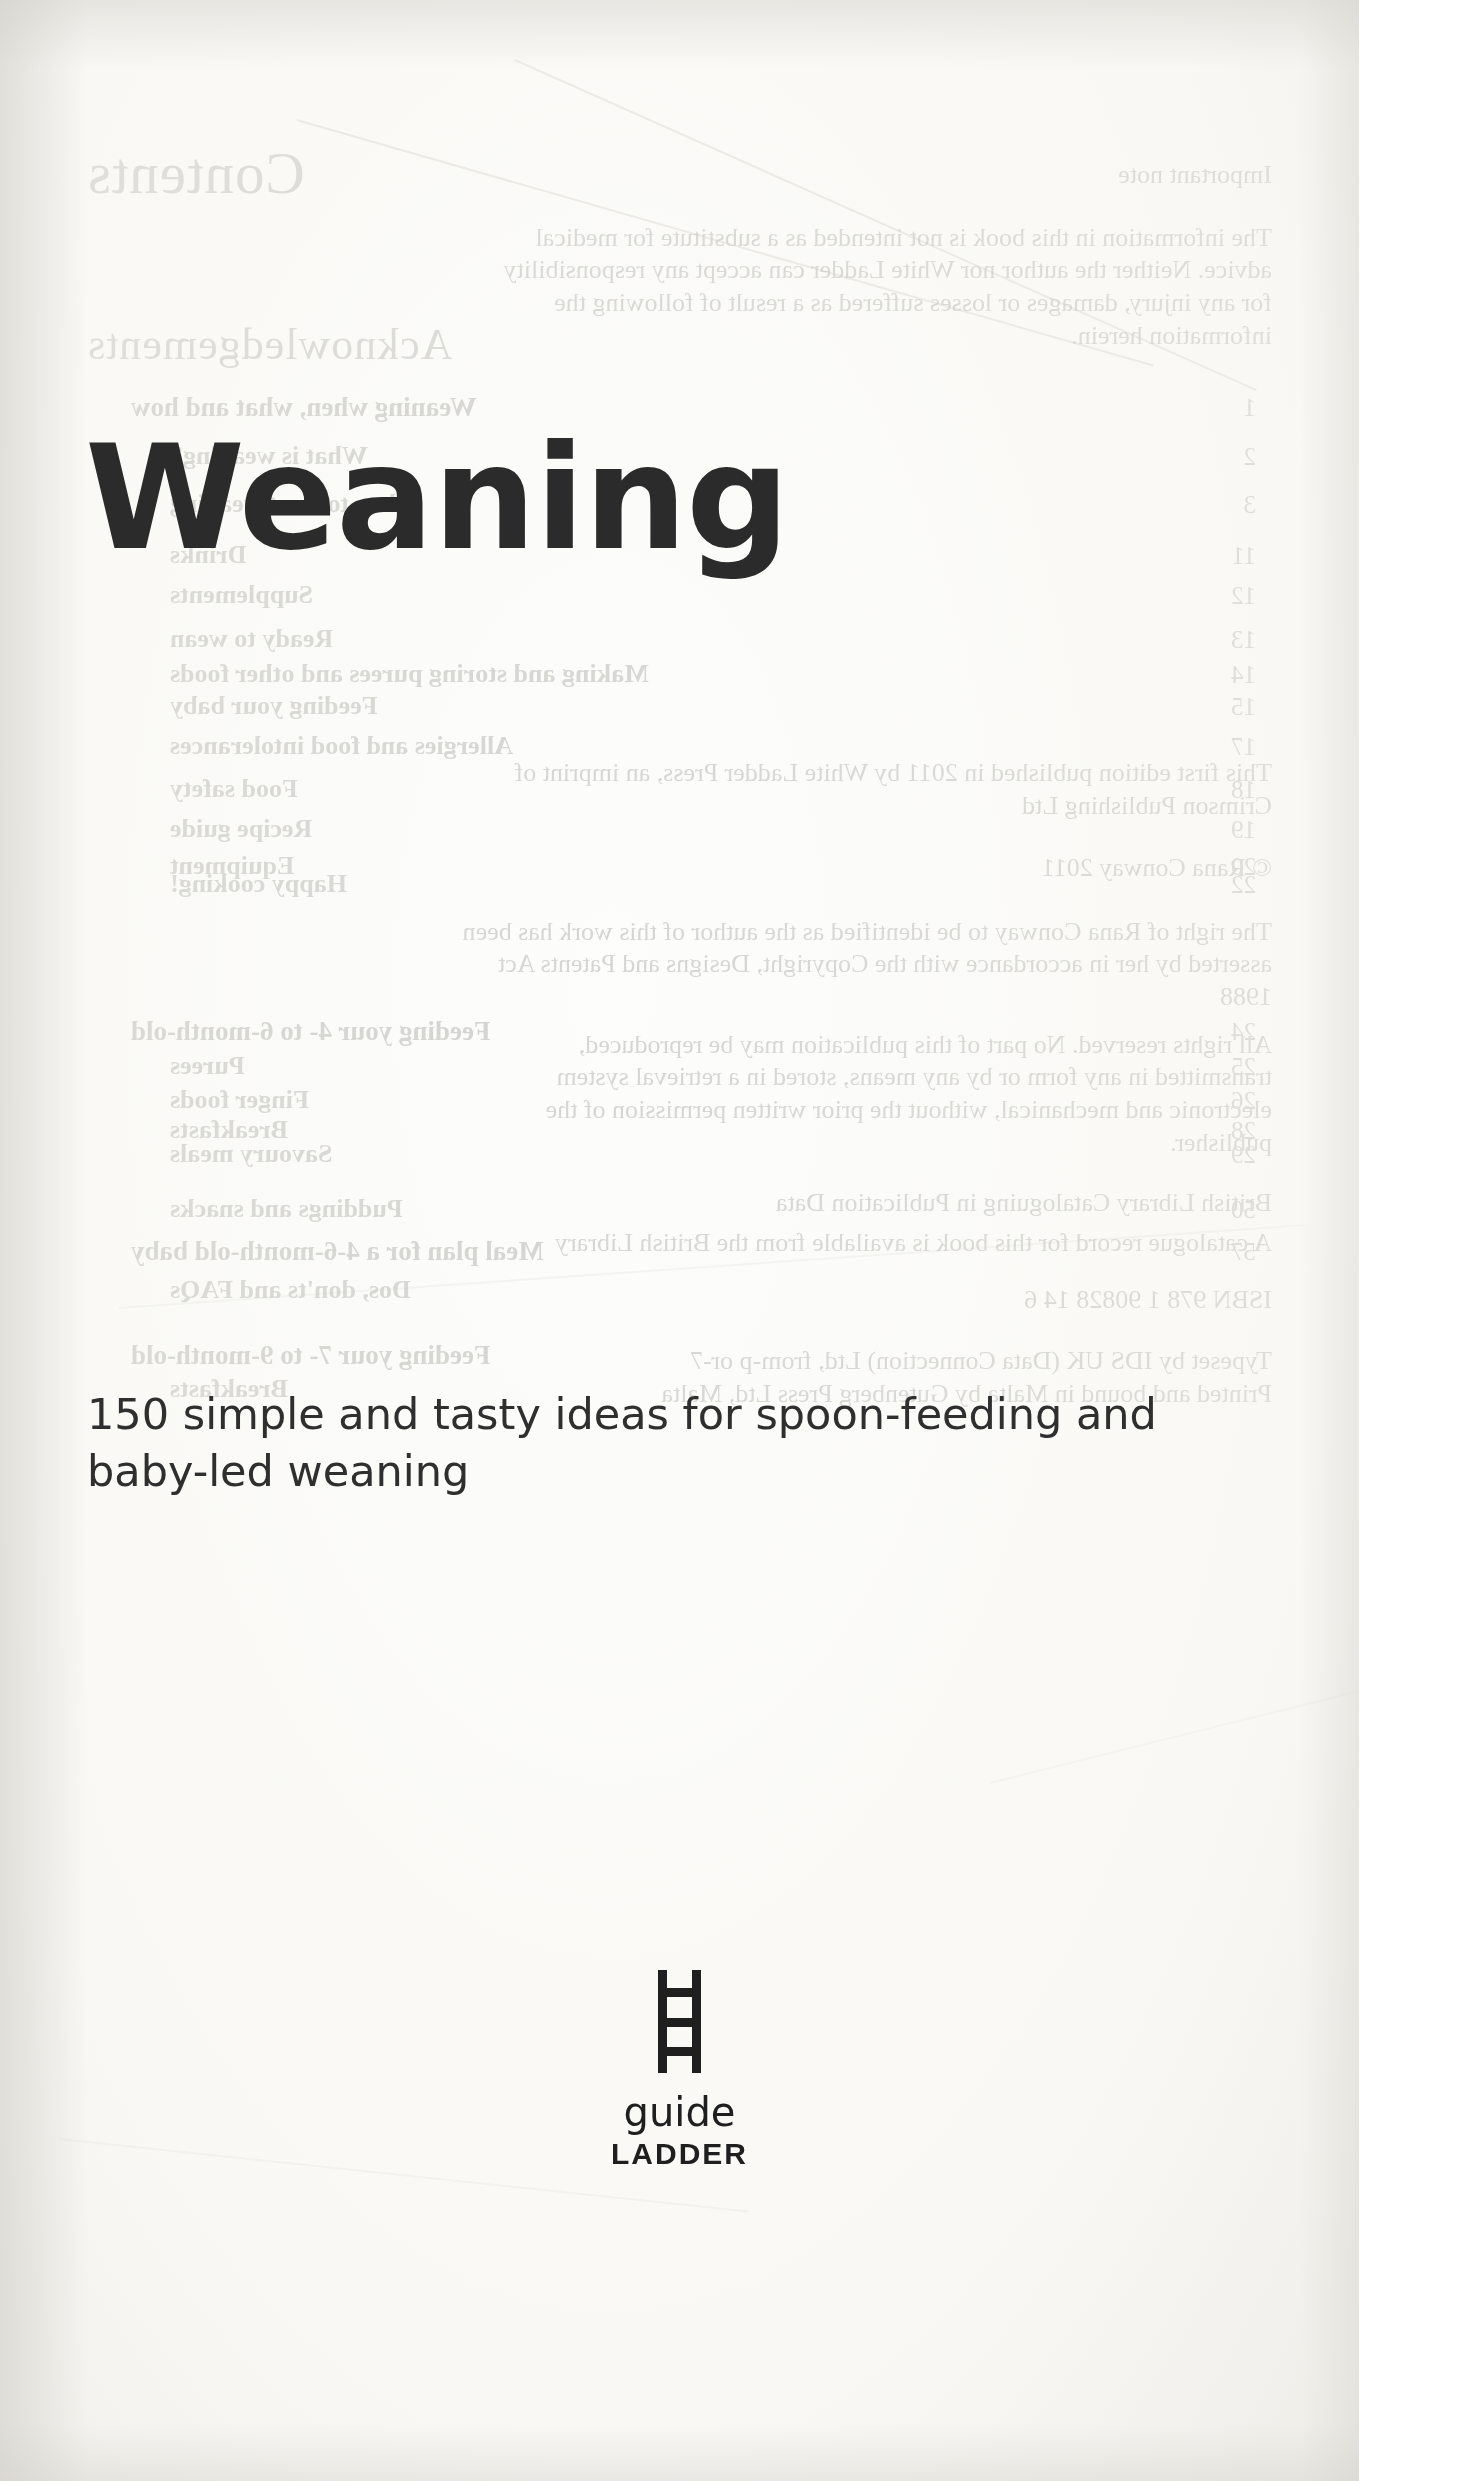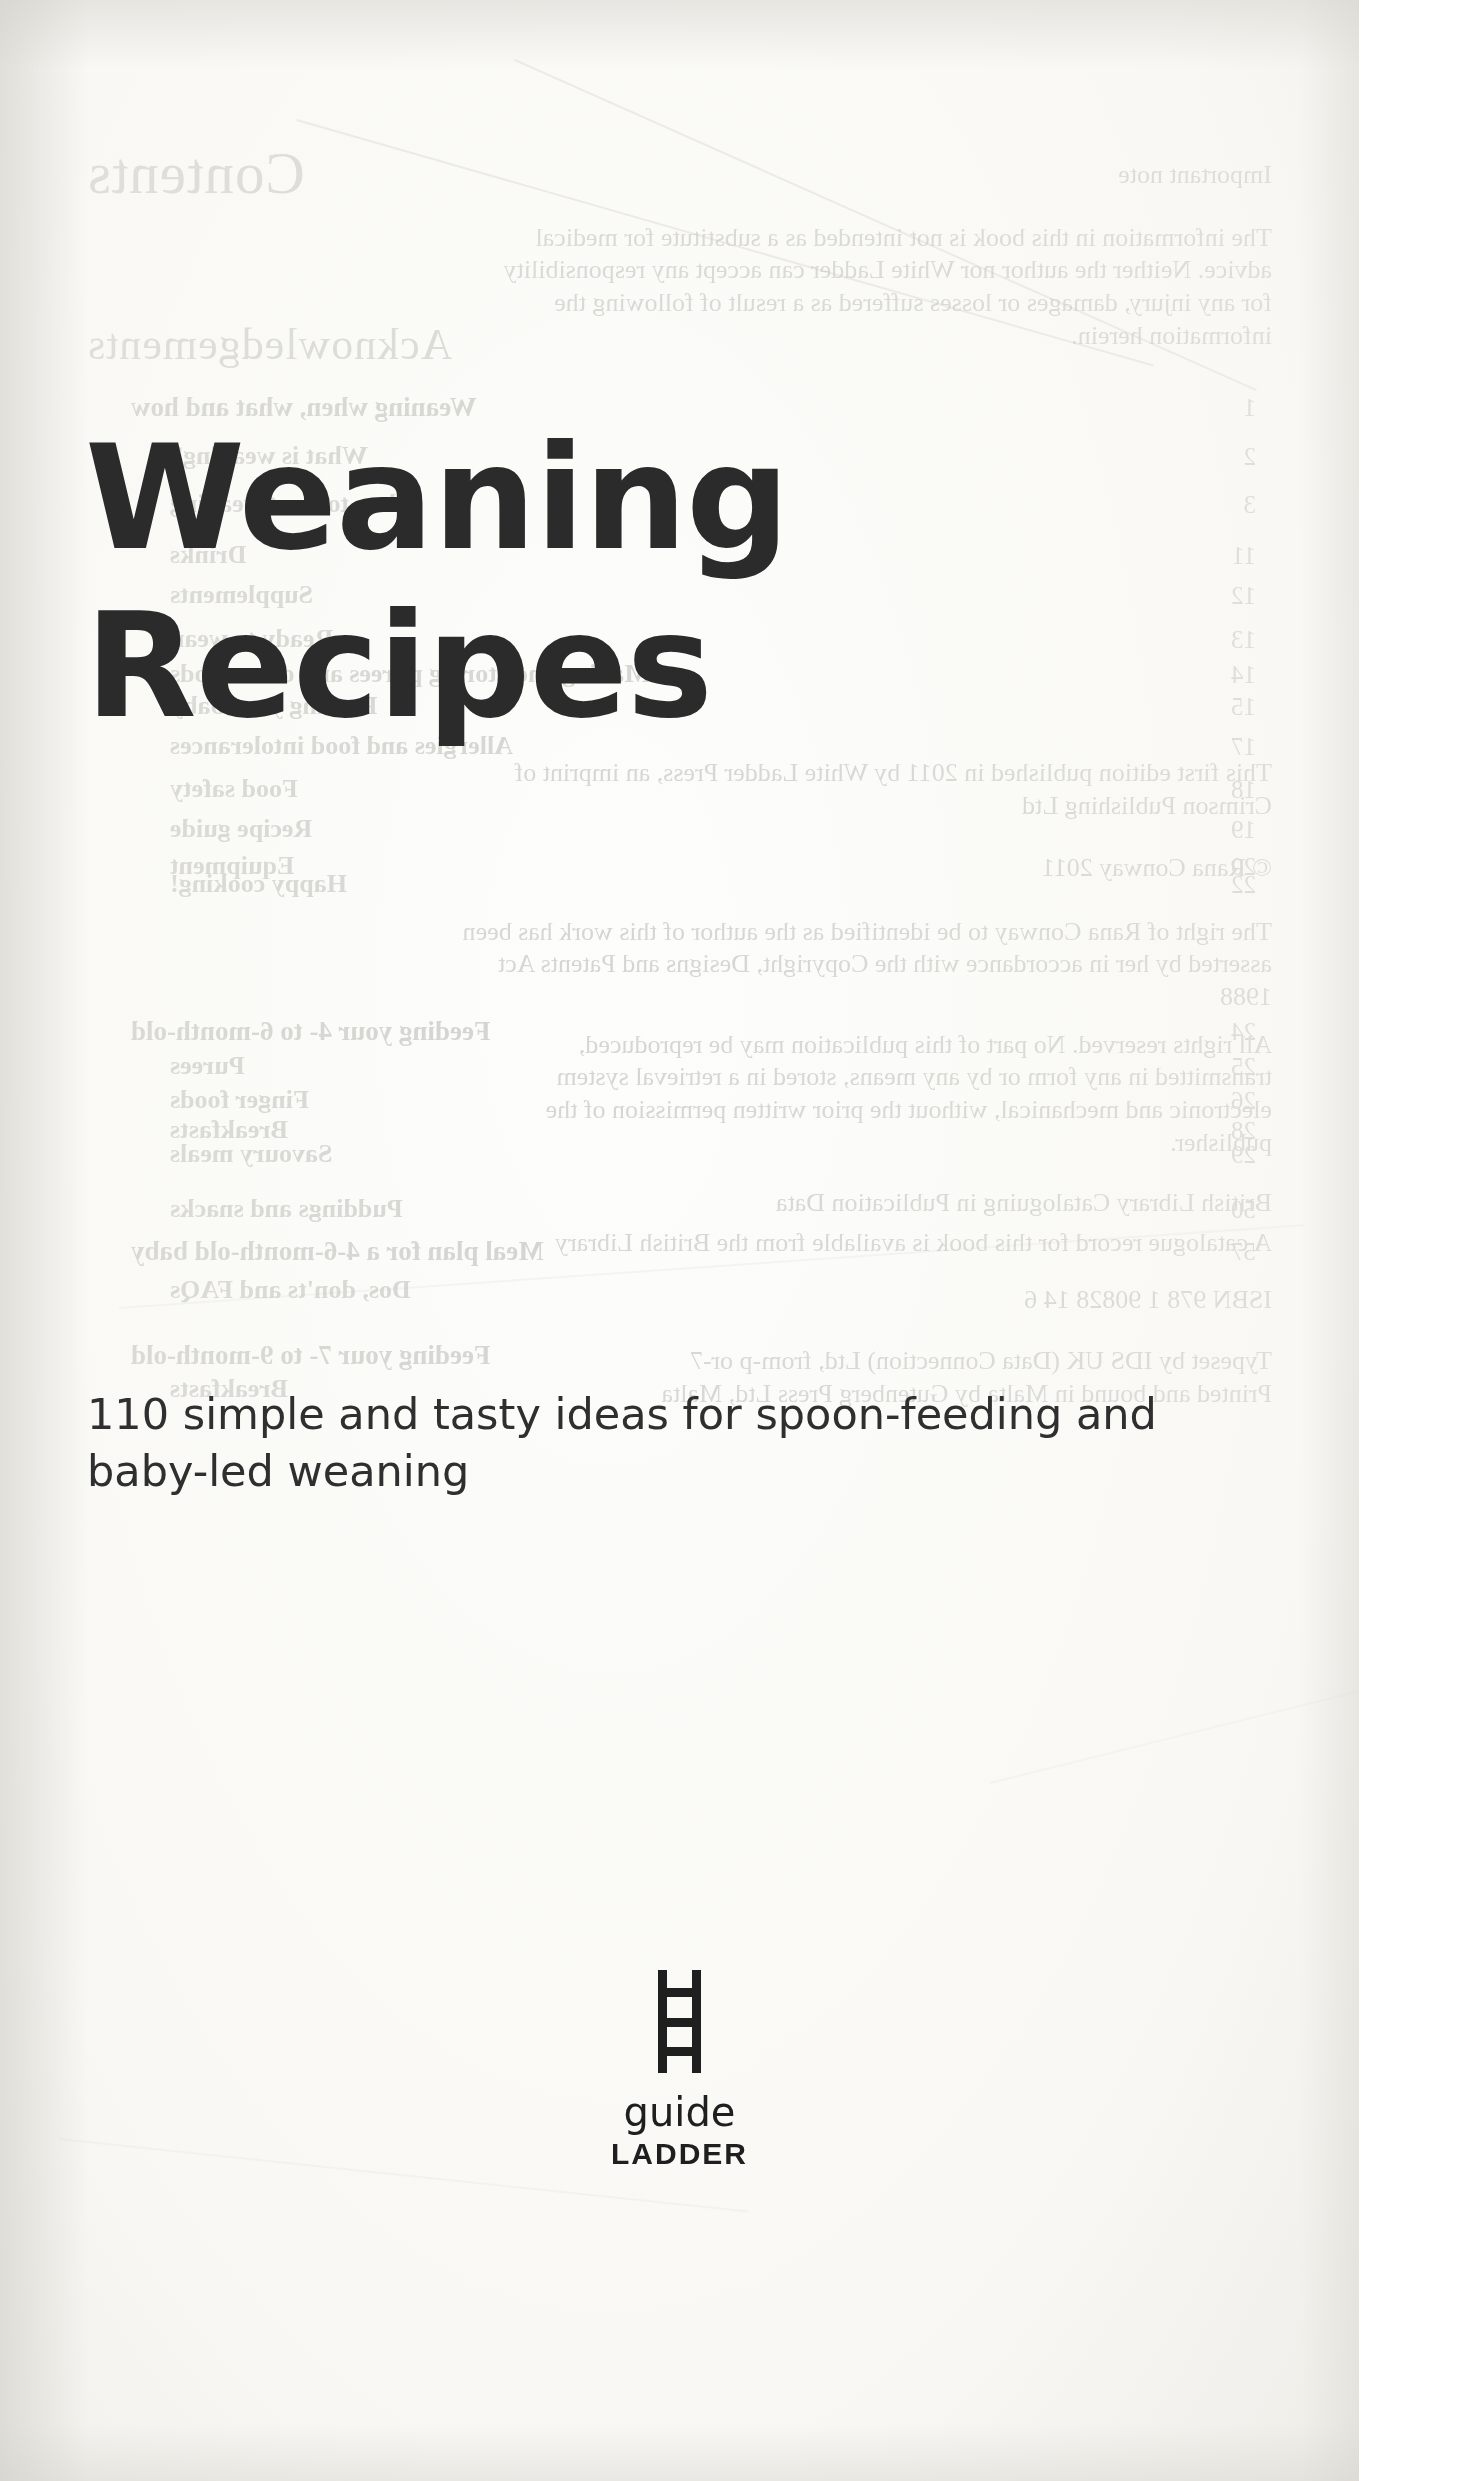--- a/index.html
+++ b/index.html
@@ -304,25 +304,24 @@
 
   <div class="paper-tint"></div>
   <div class="edge-shadow-left"></div>
   <div class="edge-shadow-top"></div>
   <div class="edge-shadow-right"></div>
   <div class="edge-shadow-bottom"></div>
 
   <div class="title-block">
     <h1 class="main-title">
       <span class="tl">Weaning</span>
-      <span class="tl">Recipes</span>
     </h1>
   </div>
 
-  <div class="subtitle">110 simple and tasty ideas for spoon-feeding and baby-led weaning</div>
+  <div class="subtitle">150 simple and tasty ideas for spoon-feeding and baby-led weaning</div>
 
   <div class="author">
   </div>
 
   <div class="logo">
     <div class="ladder">
       <div class="rail l"></div>
       <div class="rail r"></div>
       <div class="rung r1"></div>
       <div class="rung r2"></div>

